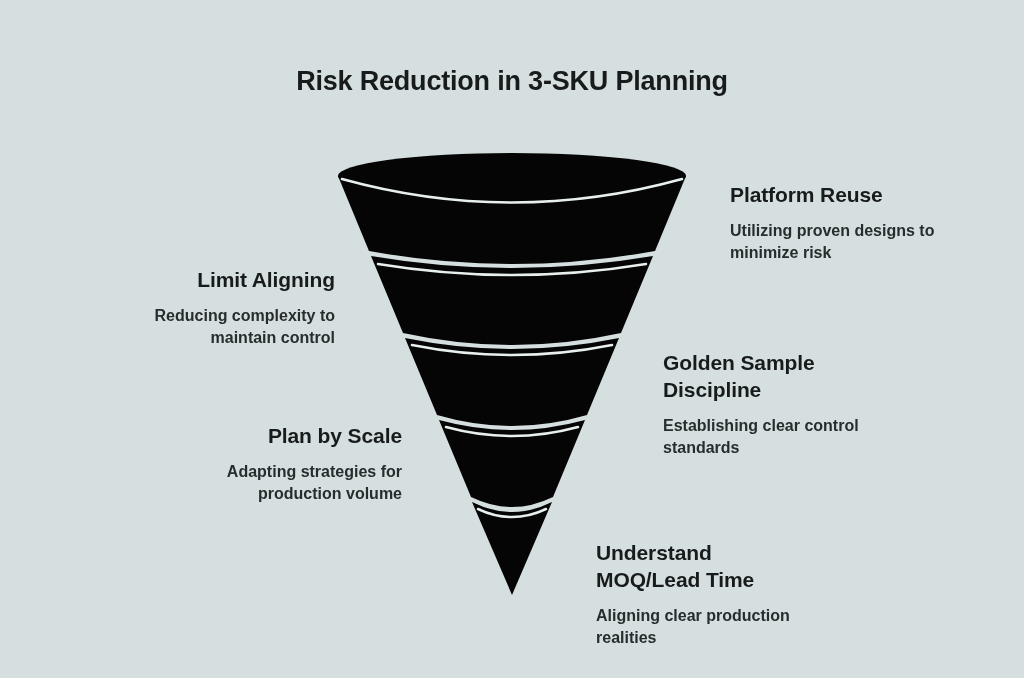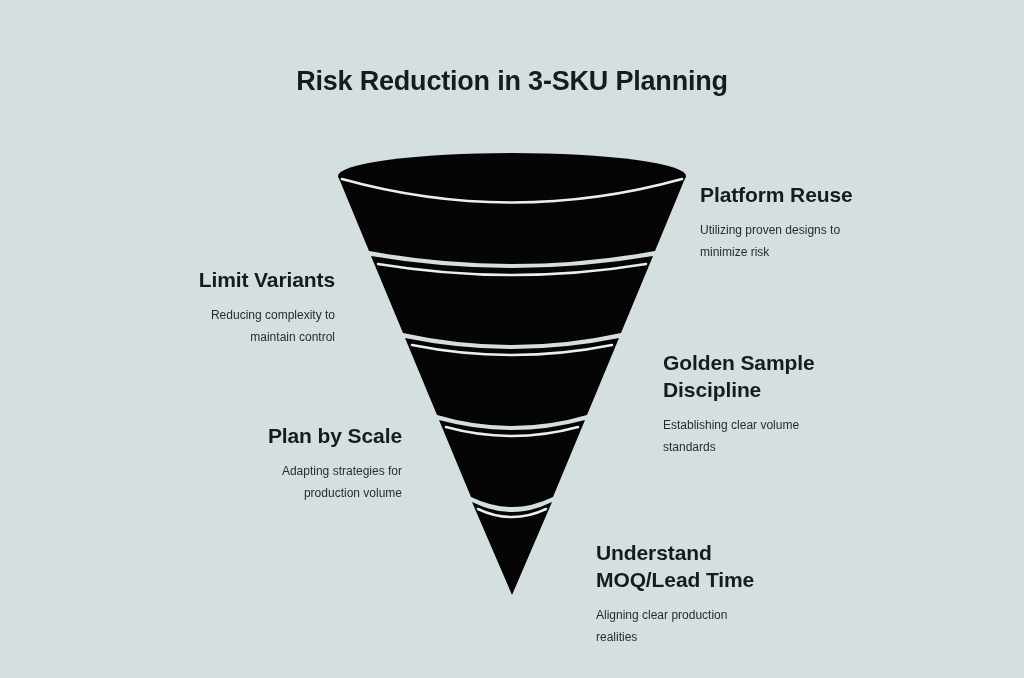--- a/index.html
+++ b/index.html
@@ -31,26 +31,26 @@
     position:absolute;
     color:var(--heading-text);
   }
   .stage h2{
     margin:0;
     font-size:21px;font-weight:700;line-height:27px;letter-spacing:-0.1px;
     color:var(--heading-text);
   }
   .stage p{
     margin:12px 0 0 0;
-    font-size:12px;font-weight:400;line-height:21.5px;
+    font-size:16px;font-weight:700;line-height:21.5px;
     color:var(--body-text);
   }
   .stage .line{display:block;}
   .align-right{text-align:right;}
-  .stage-1{left:700px;top:181px;width:215px;}
+  .stage-1{left:730px;top:181px;width:215px;}
   .stage-2{left:125px;top:266px;width:210px;}
   .stage-3{left:663px;top:349px;width:205px;}
   .stage-4{left:192px;top:422px;width:210px;}
   .stage-5{left:596px;top:503px;width:200px;margin-top:36px;}
 </style>
 </head>
 <body>
 
 <div class="canvas">
 
@@ -80,35 +80,35 @@
       <span class="line">Platform Reuse</span>
     </h2>
     <p>
       <span class="line">Utilizing proven designs to</span>
       <span class="line">minimize risk</span>
     </p>
   </div>
 
   <div class="stage stage-2 align-right">
     <h2>
-      <span class="line">Limit Variants</span>
+      <span class="line">Limit Aligning</span>
     </h2>
     <p>
       <span class="line">Reducing complexity to</span>
       <span class="line">maintain control</span>
     </p>
   </div>
 
   <div class="stage stage-3">
     <h2>
       <span class="line">Golden Sample</span>
       <span class="line">Discipline</span>
     </h2>
     <p>
-      <span class="line">Establishing clear volume</span>
+      <span class="line">Establishing clear control</span>
       <span class="line">standards</span>
     </p>
   </div>
 
   <div class="stage stage-4 align-right">
     <h2>
       <span class="line">Plan by Scale</span>
     </h2>
     <p>
       <span class="line">Adapting strategies for</span>

